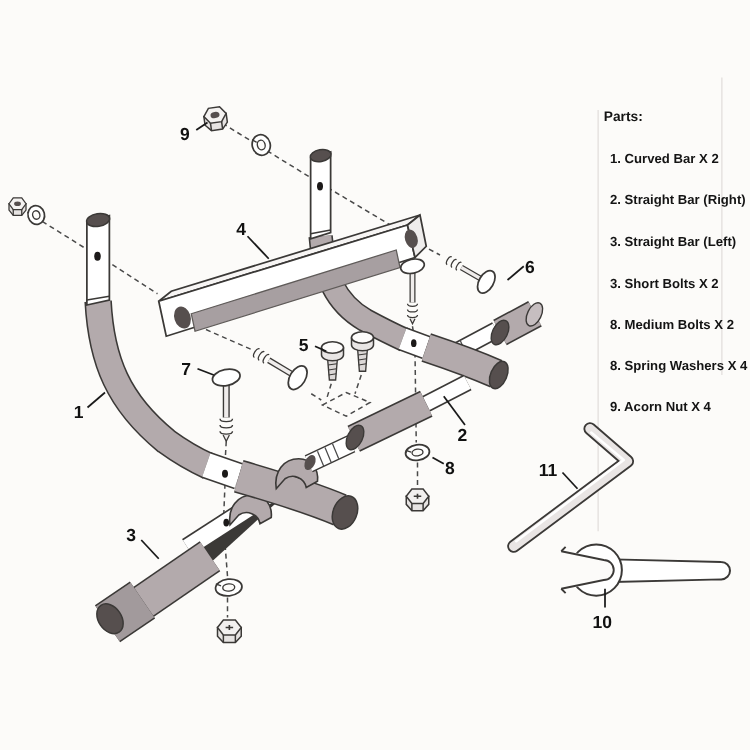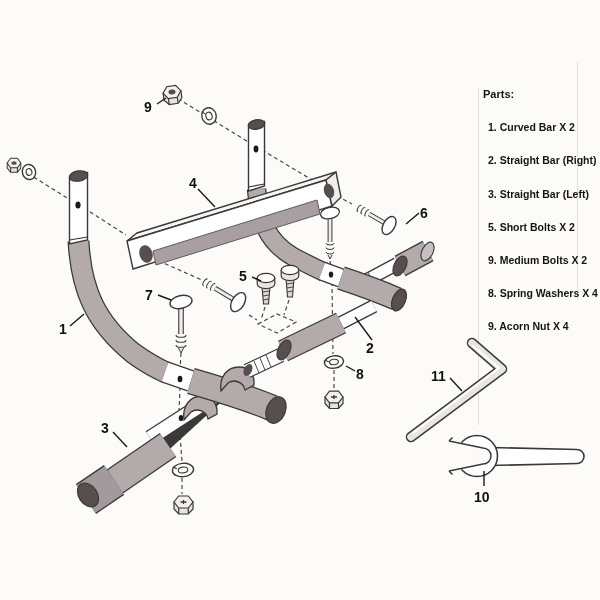--- a/index.html
+++ b/index.html
@@ -281,19 +281,19 @@
     <text class="plabel" x="431" y="381">11</text>
     <text class="plabel" x="474" y="502">10</text>
   </g>
 </svg>
 
   <div class="parts-list plist">
     <div class="title">Parts:</div>
     <div>1. Curved Bar X 2</div>
     <div>2. Straight Bar (Right)</div>
     <div>3. Straight Bar (Left)</div>
-    <div>5. Short Bolts X 2</div>
-    <div>9. Medium Bolts X 2</div>
+    <div>3. Short Bolts X 2</div>
+    <div>8. Medium Bolts X 2</div>
     <div>8. Spring Washers X 4</div>
     <div>9. Acorn Nut X 4</div>
   </div>
 
 </div>
 
 </body></html>

